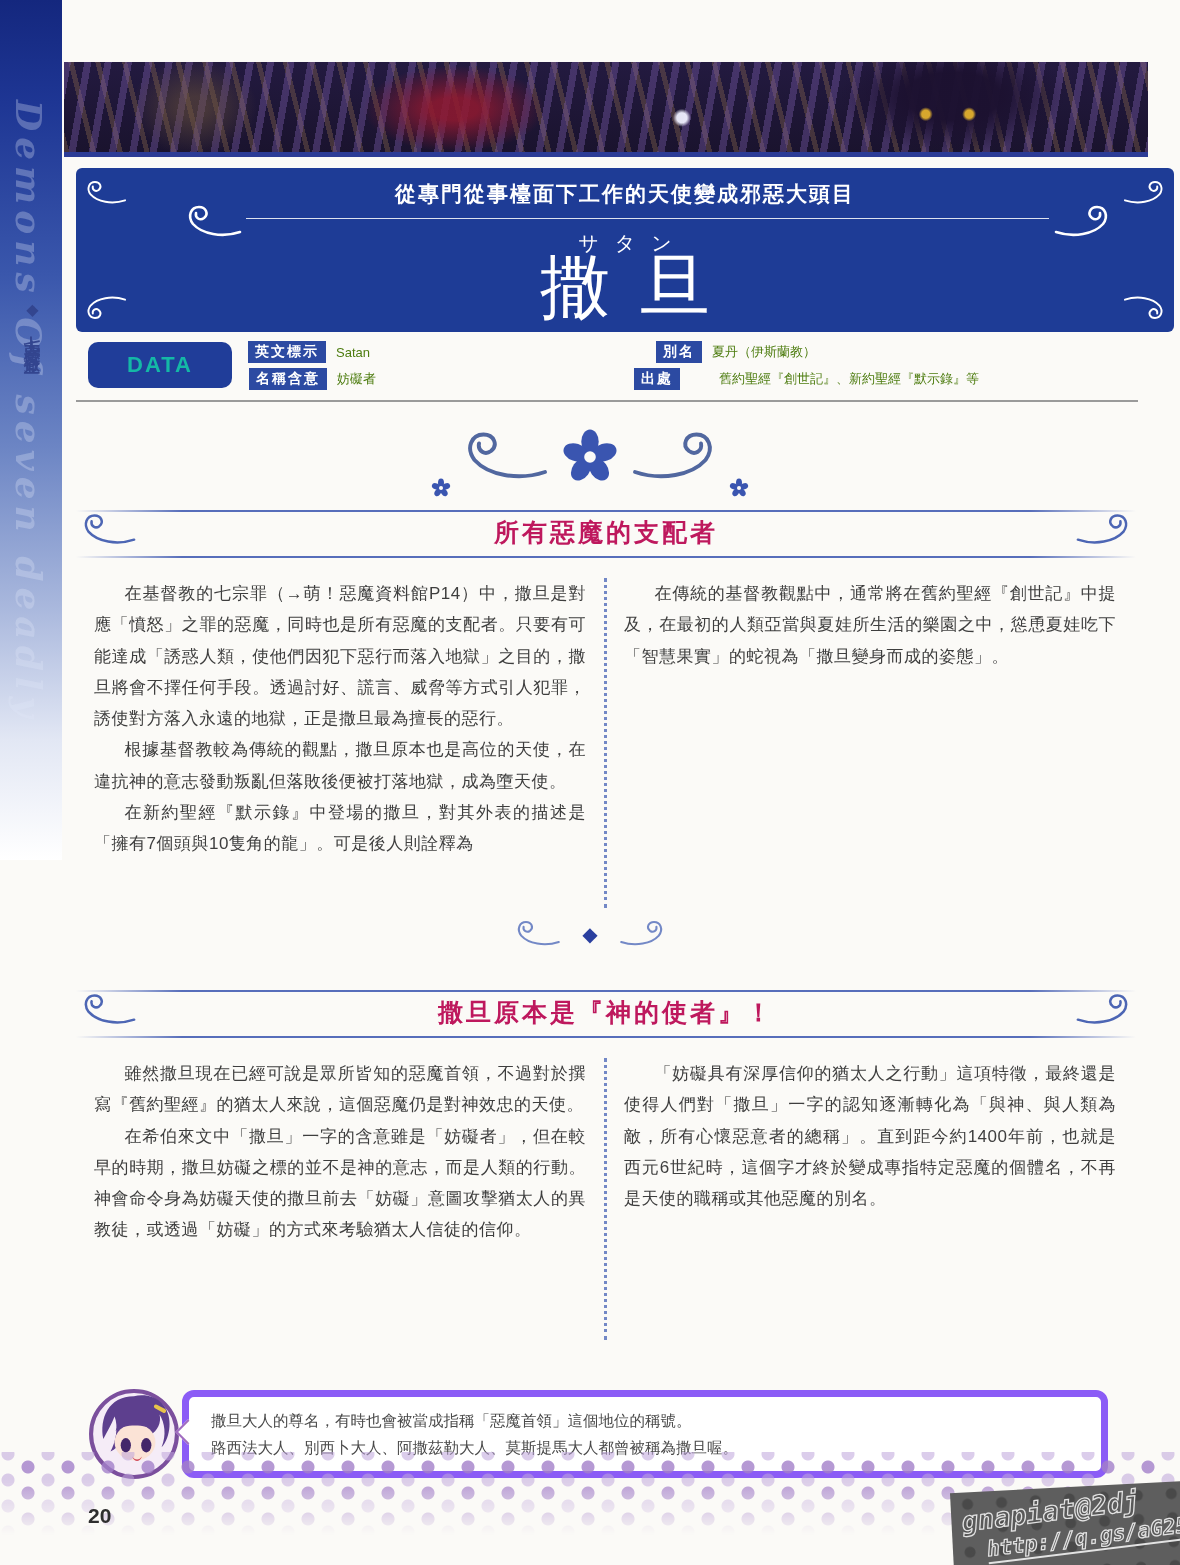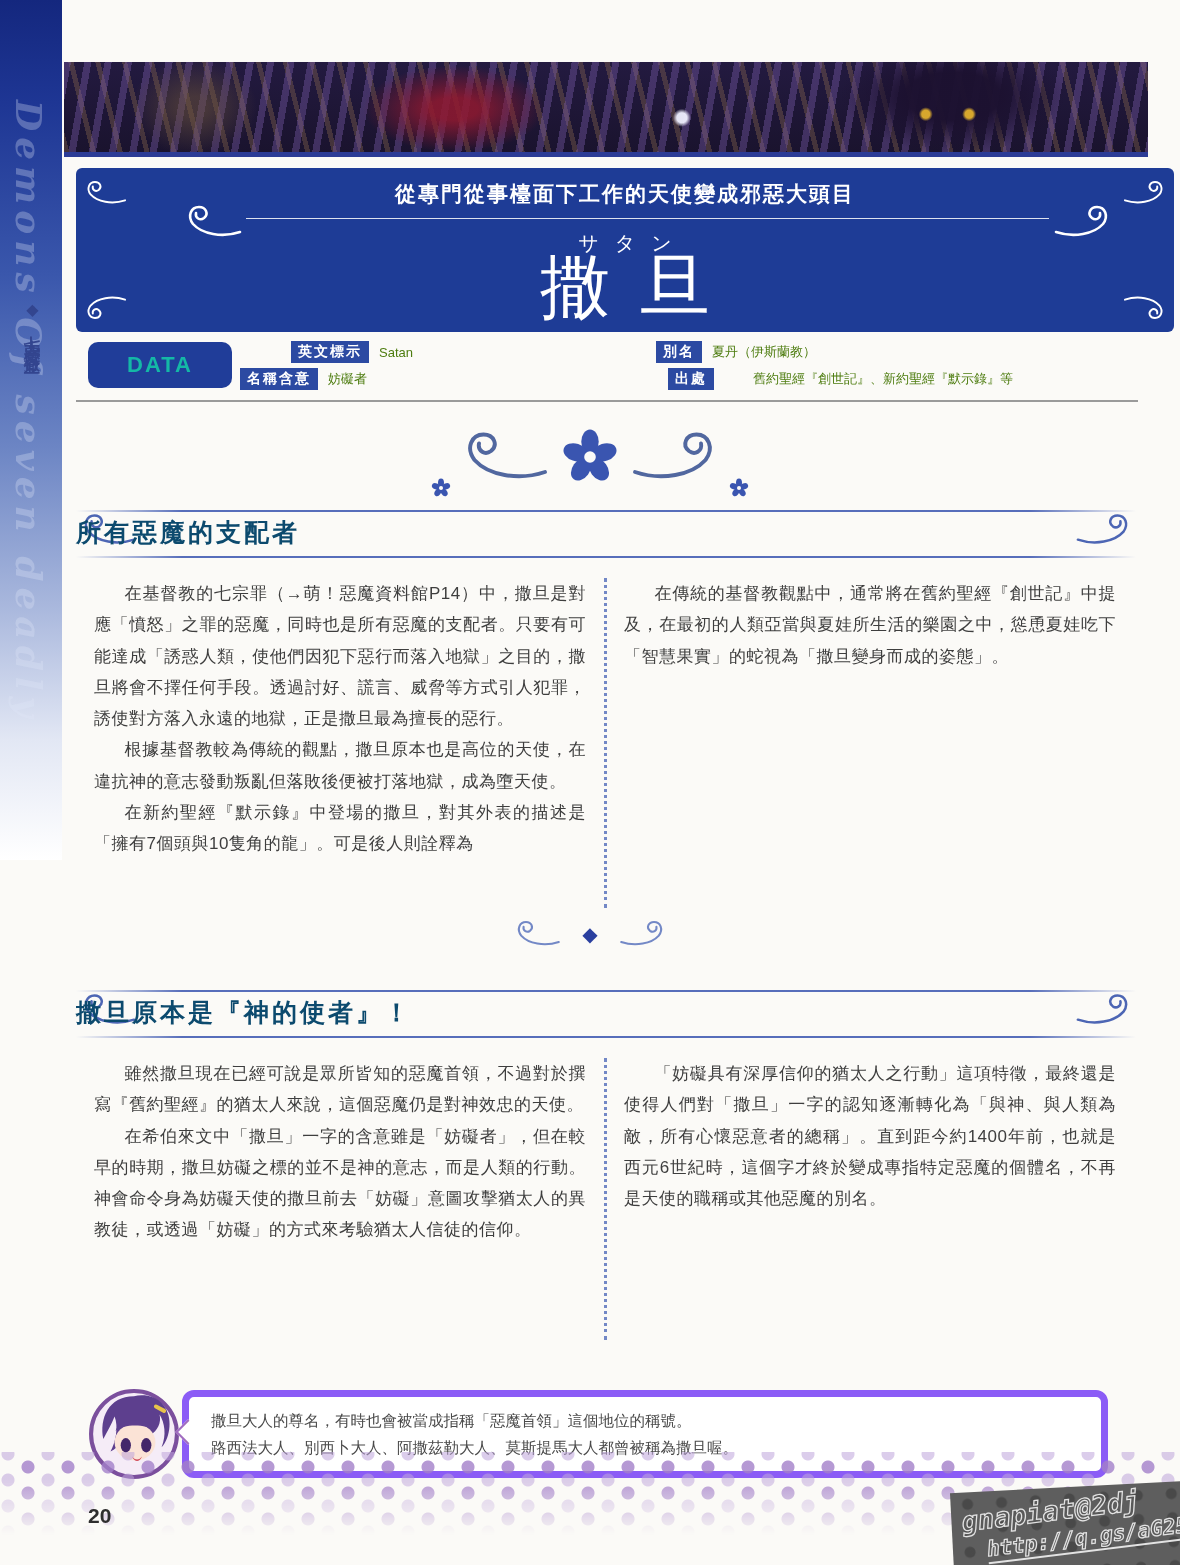--- a/index.html
+++ b/index.html
@@ -75,24 +75,24 @@
   .bis-r{right:62px;transform:scaleX(-1);}
   
   .data-row{position:absolute;left:76px;top:340px;width:1058px;height:56px;}
   .data-badge{
     position:absolute;left:12px;top:2px;width:144px;height:46px;
     background:#203d99;border-radius:10px;color:#14b8a6;
     font-size:22px;font-weight:bold;letter-spacing:2px;
     display:flex;align-items:center;justify-content:center;
   }
   .field{position:absolute;display:flex;align-items:center;gap:10px;height:24px;}
-  .f1{left:172px;top:0px;margin-left:43px;}
-  .f2{left:164px;top:27px;}
+  .f1{left:172px;top:0px;}
+  .f2{left:173px;top:27px;}
   .f3{left:580px;top:0px;}
-  .f4{left:592px;top:27px;gap:39px;}
+  .f4{left:558px;top:27px;gap:39px;}
   .field-label{
     background:#2c4aa2;color:#fff;font-size:14px;font-weight:bold;
     padding:2px 7px;letter-spacing:2px;white-space:nowrap;
   }
   .field-value{font-size:13px;color:#4d7c0f;white-space:nowrap;text-align:right;}
   .data-rule{position:absolute;left:76px;top:400px;width:1062px;height:2px;background:#9a9a9a;}
   
   .ornament{
     position:absolute;left:0;right:0;top:412px;height:90px;
     display:flex;align-items:center;justify-content:center;gap:10px;color:#3a55b0;
@@ -103,22 +103,22 @@
   .orn-mini{width:20px;height:20px;align-self:flex-end;margin-bottom:4px;}
   
   .sec-header{position:absolute;left:76px;width:1060px;height:62px;}
   .sh1{top:502px;}
   .sh2{top:982px;}
   .hline{position:absolute;left:0;right:0;height:2px;
     background:linear-gradient(to right,rgba(58,85,176,0),rgba(58,85,176,.85) 10%,rgba(58,85,176,.85) 90%,rgba(58,85,176,0));}
   .hline.topl{top:8px;}
   .hline.botl{bottom:6px;}
   .sec-title{
-    position:absolute;left:0;right:0;top:14px;text-align:left;
-    color:#0c4a6e;font-size:25px;font-weight:bold;letter-spacing:3px;
+    position:absolute;left:0;right:0;top:14px;text-align:center;
+    color:#be185d;font-size:25px;font-weight:bold;letter-spacing:3px;
   }
   .sec-flourish{position:absolute;width:58px;height:48px;color:#4d66b4;top:4px;}
   .sf-l{left:4px;}
   .sf-r{right:4px;transform:scaleX(-1);}
   
   .columns{position:absolute;left:94px;width:1022px;display:flex;}
   .col-block1{top:578px;height:330px;}
   .col-block2{top:1058px;height:282px;}
   .col{width:492px;font-size:17px;line-height:1.84;text-align:justify;color:#3e3e3e;letter-spacing:0.5px;}
   .col p{margin:0;text-indent:1.8em;}

